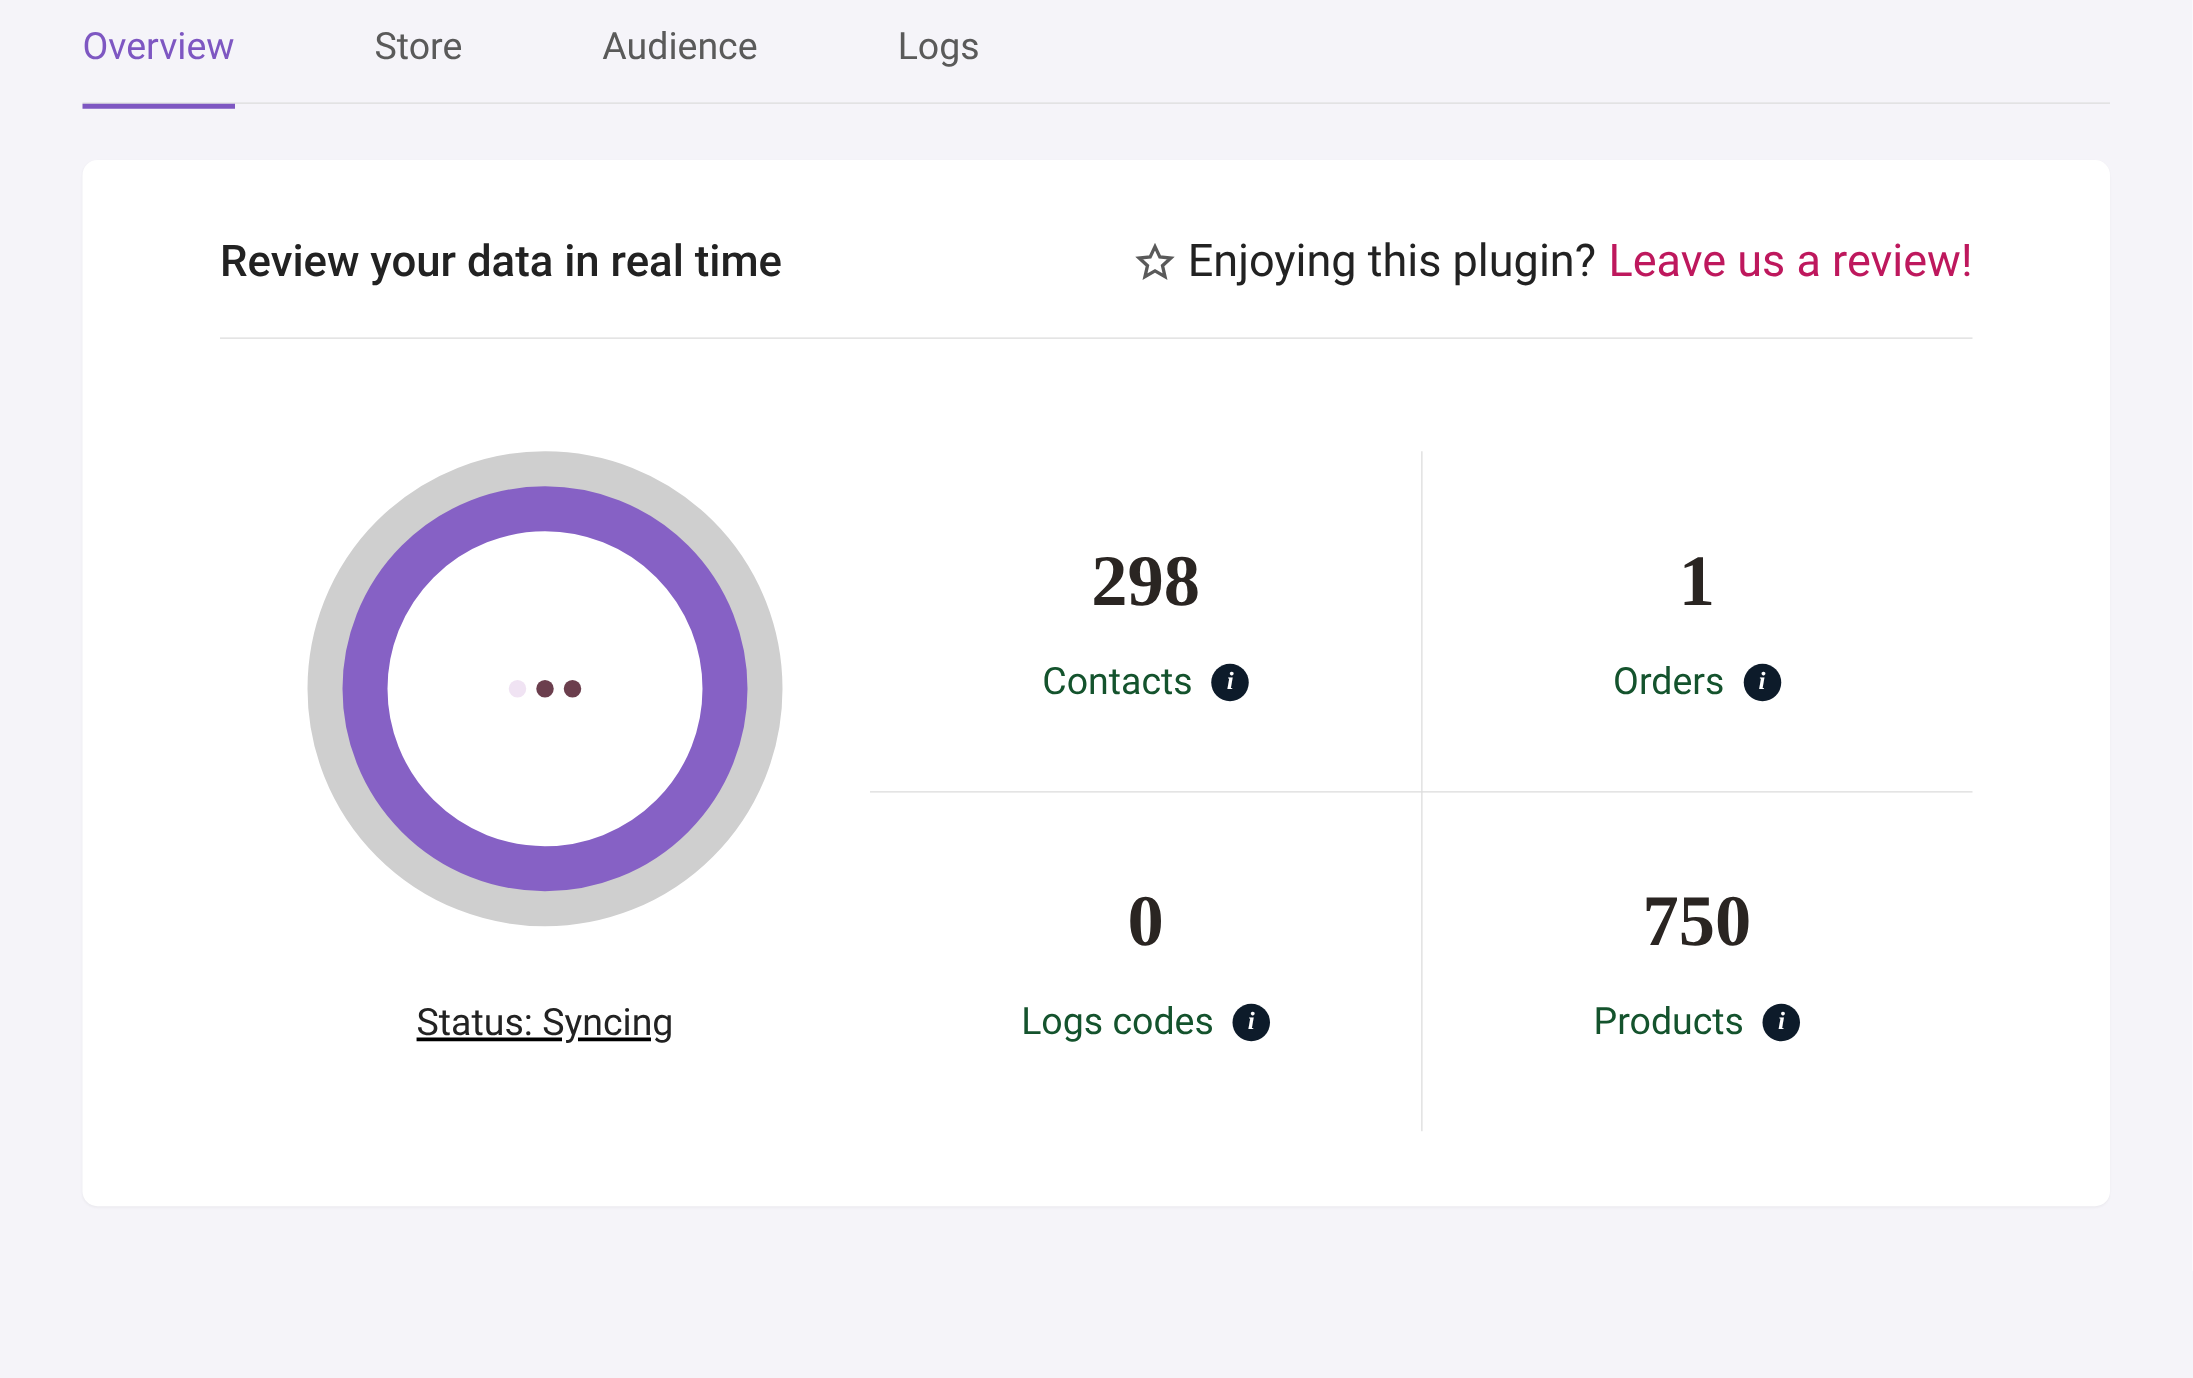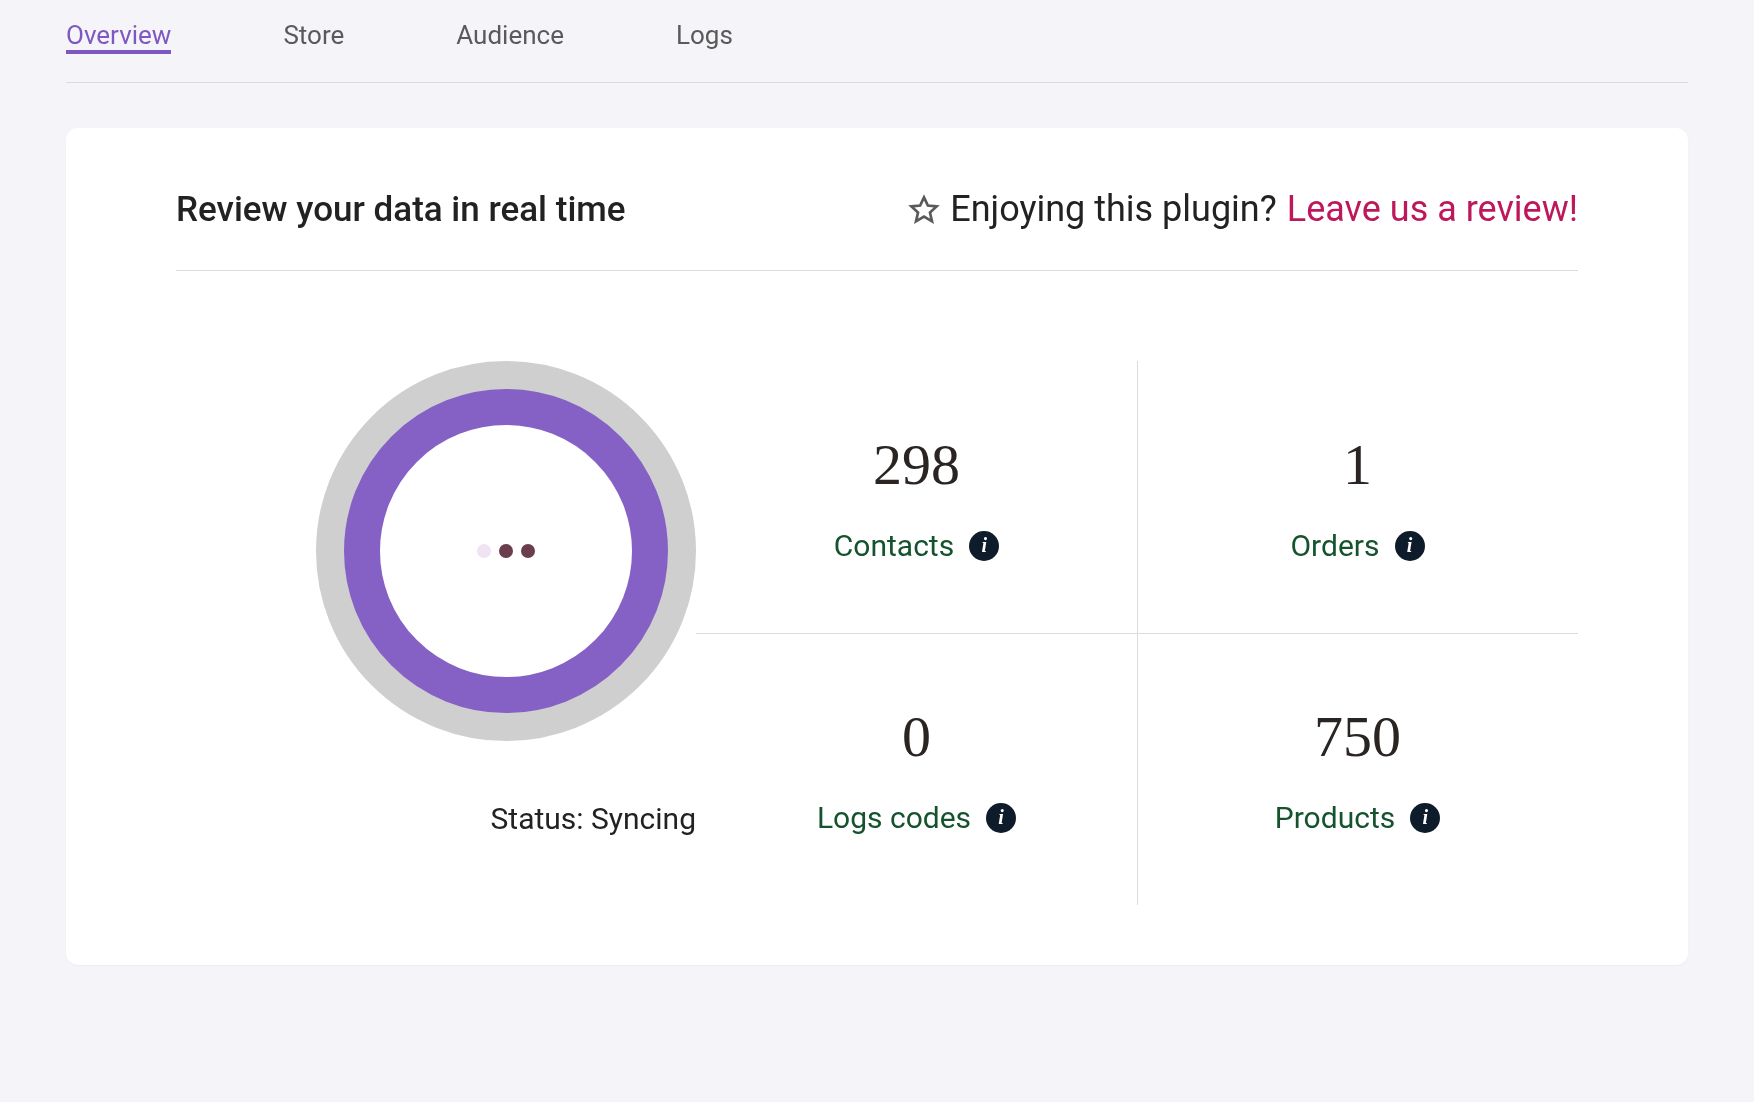--- a/index.html
+++ b/index.html
@@ -20,22 +20,23 @@
   }
   .tabs {
     display: flex;
     gap: 112px;
     border-bottom: 1px solid #dcdcdc;
     height: 83px;
     align-items: flex-start;
     padding-top: 20px;
   }
   .tab {
-    font-size: 26px;
+    font-size: 30px;
     color: #5a5a5a;
+    padding-bottom: 28px;
     cursor: pointer;
     font-weight: 400;
   }
   .tab.active {
     color: #7e57c2;
     border-bottom: 4px solid #7e57c2;
   }
   .card {
     background: #ffffff;
     border-radius: 12px;
@@ -72,21 +73,22 @@
   }
   .content-row {
     display: flex;
     margin-top: 90px;
     align-items: flex-start;
   }
   .spinner-col {
     flex: 0 0 520px;
     display: flex;
     flex-direction: column;
-    align-items: flex-end;
+    align-items: center;
+    text-decoration: underline;
   }
   .spinner {
     position: relative;
     width: 380px;
     height: 380px;
   }
   .spinner-ring-outer {
     position: absolute;
     inset: 0;
     border-radius: 50%;
@@ -132,21 +134,21 @@
     display: flex;
     flex-direction: column;
     align-items: center;
     justify-content: center;
     padding: 70px 20px;
   }
   .stat-value {
     font-family: Georgia, "Times New Roman", serif;
     font-size: 58px;
     color: #2a2522;
-    font-weight: 400;
+    font-weight: 700;
   }
   .stat-label-row {
     display: flex;
     align-items: center;
     gap: 15px;
     margin-top: 30px;
   }
   .stat-label {
     font-size: 30px;
     color: #14532d;

